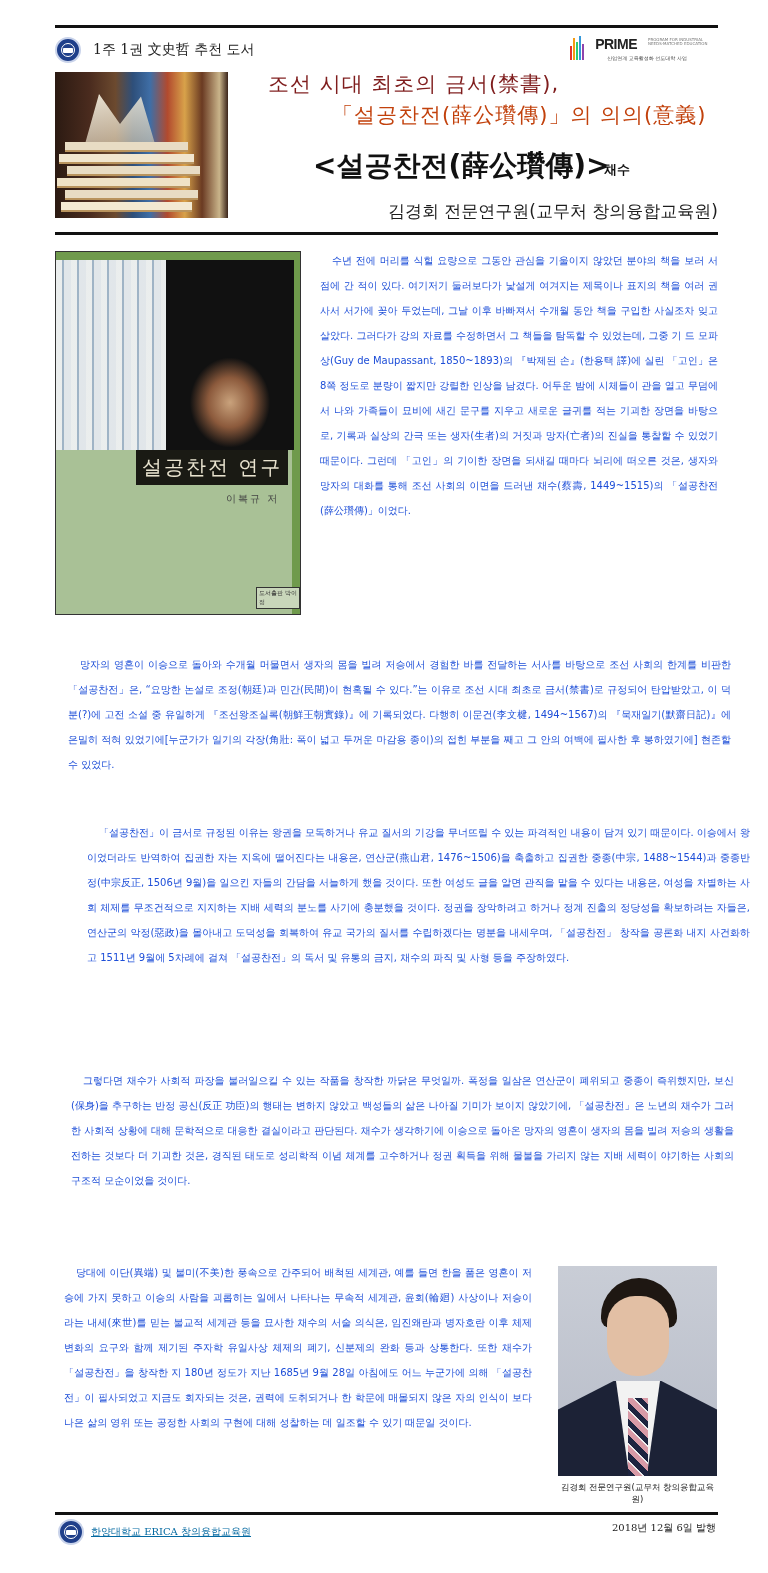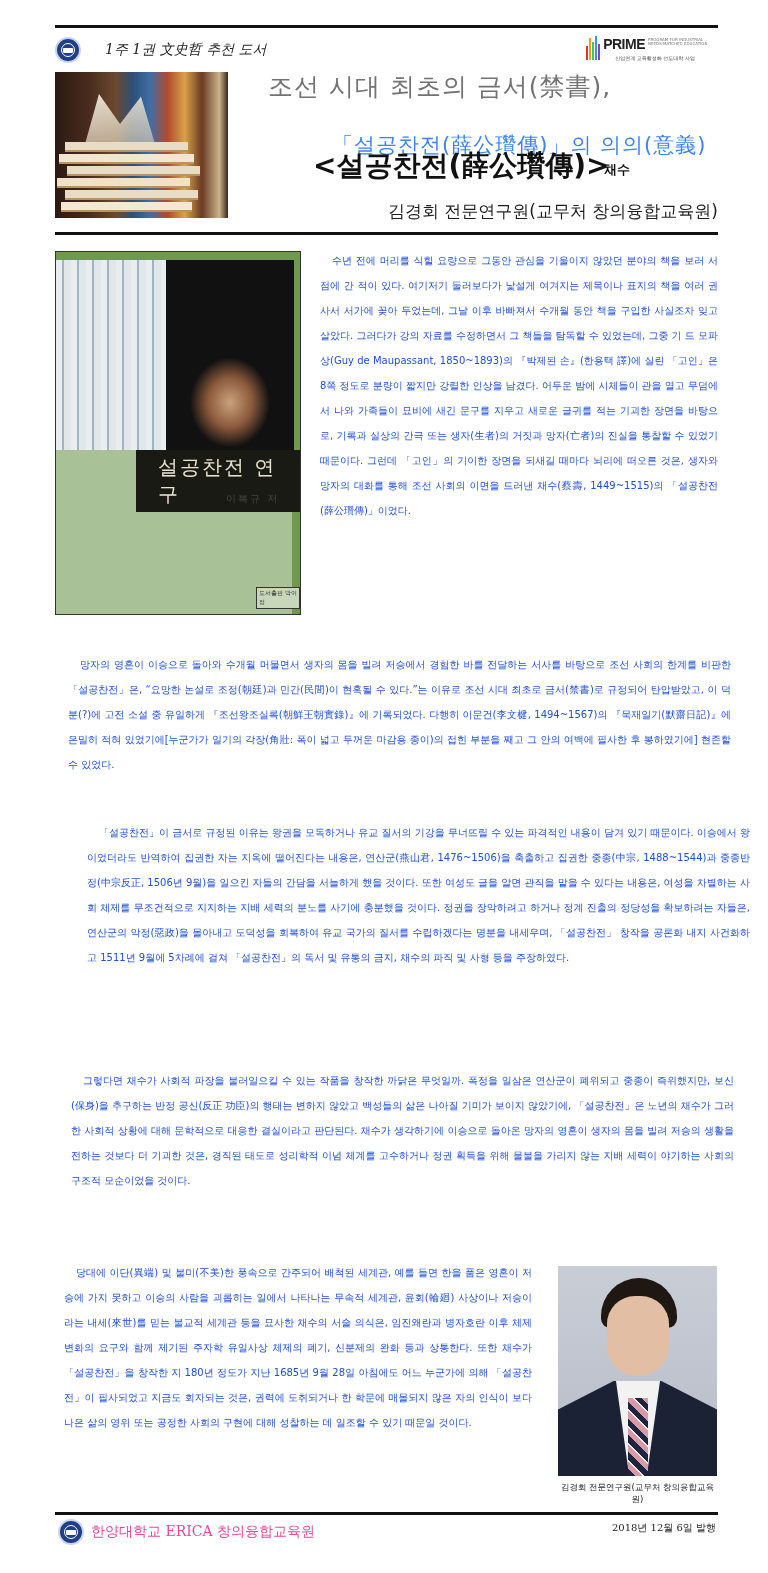--- a/index.html
+++ b/index.html
@@ -5,59 +5,59 @@
   * { box-sizing: border-box; margin: 0; padding: 0; }
   html, body { width: 768px; height: 1573px; background: #ffffff; overflow: hidden; }
   body { position: relative; font-family: "DejaVu Sans", "Liberation Sans", sans-serif; color: #1a1a1a; }
 
   .rule { position: absolute; left: 55px; width: 663px; height: 3px; background: #111; }
   .rule.top { top: 25px; }
   .rule.mid { top: 232px; }
   .rule.bottom { top: 1512px; }
 
   
-  .series { position: absolute; left: 55px; top: 37px; display: flex; align-items: center; gap: 24px; font-style: italic; }
+  .series { position: absolute; left: 55px; top: 37px; display: flex; align-items: center; gap: 12px; }
   .emblem { width: 26px; height: 26px; border-radius: 50%; background: #1f3f8a; border: 2px solid #c9d3ea; position: relative; }
   .emblem::before { content: ""; position: absolute; inset: 4px; border-radius: 50%; border: 1px solid #fff; }
   .emblem::after { content: ""; position: absolute; left: 6px; top: 9px; width: 10px; height: 5px; background: #fff; border-radius: 1px; }
   .series-text { font-family: "DejaVu Serif", "Liberation Serif", serif; font-size: 14px; color: #222; }
 
-  .prime { position: absolute; right: 50px; top: 36px; display: flex; align-items: flex-start; gap: 3px; }
+  .prime { position: absolute; right: 50px; top: 36px; display: flex; align-items: flex-start; gap: 11px; }
   .prime-bars { display: flex; gap: 1px; align-items: flex-end; height: 24px; }
   .prime-bars span { width: 2px; display: block; }
   .prime-word { font-family: "Liberation Sans", sans-serif; font-weight: bold; font-size: 14px; color: #222; line-height: 16px; letter-spacing: -0.5px; }
   .prime-small { font-size: 4px; color: #777; line-height: 4px; margin-top: 2px; width: 70px; }
   .prime-tagline { font-size: 5px; color: #444; position: absolute; left: 12px; top: 19px; white-space: nowrap; }
 
   .books { position: absolute; left: 55px; top: 72px; width: 173px; height: 146px; overflow: hidden;
     background: linear-gradient(90deg, #2b1a12 0%, #4a2b1e 20%, #6c4a2f 35%, #2e4f7a 45%, #3f6ea6 55%, #b24a2e 65%, #d8a24a 75%, #6a3a22 85%, #c9b48a 95%, #3a241a 100%); }
   .books .stack { position: absolute; left: 8px; right: 30px; height: 10px; background: #e8dcc4; border-bottom: 2px solid #b9945e; }
   .books .page { position: absolute; left: 30px; top: 22px; width: 70px; height: 50px; border-top: 2px solid #f3ecd9;
     background: linear-gradient(160deg, rgba(250,245,230,0.9), rgba(220,205,175,0.6)); clip-path: polygon(0 100%, 20% 0, 50% 60%, 80% 5%, 100% 100%); }
 
-  .title-line1 { position: absolute; left: 268px; top: 70px; font-size: 25px; color: #737373; letter-spacing: 1px; }
-  .title-line2 { position: absolute; left: 332px; top: 101px; font-size: 21px; color: #3b82f6; letter-spacing: 1px; margin-top: 30px; }
+  .title-line1 { position: absolute; left: 268px; top: 70px; font-size: 21px; color: #7f1d1d; letter-spacing: 1px; }
+  .title-line2 { position: absolute; left: 332px; top: 101px; font-size: 21px; color: #c2410c; letter-spacing: 1px; }
   .book-title { position: absolute; left: 313px; top: 147px; font-size: 28px; font-weight: bold; color: #111; }
   .book-author { position: absolute; left: 604px; top: 161px; font-size: 13px; font-weight: bold; color: #111; }
   .byline { position: absolute; right: 50px; top: 200px; font-size: 17px; color: #1d1d1d; }
 
   
   .cover { position: absolute; left: 55px; top: 251px; width: 246px; height: 364px; border: 1px solid #333;
     background: #a9c196; overflow: hidden; }
   .cover .band-top { position: absolute; left: 0; right: 0; top: 0; height: 8px; background: #6f9a4c; }
   .cover .band-right { position: absolute; right: 0; top: 0; bottom: 0; width: 8px; background: #6f9a4c; }
   .cover .script { position: absolute; left: 0; top: 8px; width: 110px; height: 190px;
     background: repeating-linear-gradient(90deg, #eef0f2 0 6px, #9fb3c8 6px 8px, #e4e8ee 8px 15px);
     opacity: 0.95; }
   .cover .photo { position: absolute; left: 110px; top: 8px; width: 128px; height: 190px;
     background: radial-gradient(ellipse 40px 45px at 50% 75%, #c9a27c 0%, #8c5a3c 55%, #111 100%),
                 radial-gradient(ellipse 25px 30px at 55% 25%, #4a3a2c 0%, #111 100%);
     background-color: #0b0b0b; }
   .cover .cover-title { position: absolute; left: 80px; top: 198px; background: #1a1a14; color: #e9e3cf;
-    font-family: "DejaVu Serif", "Liberation Serif", serif; font-size: 20px; padding: 4px 22px; letter-spacing: 2px; }
+    font-family: "DejaVu Serif", "Liberation Serif", serif; font-size: 20px; padding: 4px 6px; letter-spacing: 2px; }
   .cover .cover-author { position: absolute; left: 170px; top: 240px; font-size: 10px; color: #444; letter-spacing: 2px; }
   .cover .publisher { position: absolute; left: 200px; top: 335px; font-size: 6px; color: #333; border: 1px solid #333; padding: 1px 2px; background: #c8d6ba; }
 
   
   .para { position: absolute; font-size: 10px; line-height: 25px; color: #1d4ed8; text-align: justify; text-indent: 12px; }
   .p1 { left: 320px; top: 248px; width: 398px; }
   .p2 { left: 68px; top: 652px; width: 663px; }
   .p3 { left: 55px; top: 820px; width: 663px; margin-left: 32px; }
   .p4 { left: 71px; top: 1068px; width: 663px; }
   .p5 { left: 64px; top: 1260px; width: 468px; }
@@ -68,21 +68,21 @@
   .author-photo .hair { position: absolute; left: 43px; top: 12px; width: 76px; height: 50px; background: #1e1712; border-radius: 40px 40px 10px 10px; }
   .author-photo .face { position: absolute; left: 49px; top: 30px; width: 62px; height: 80px; background: #e2bfa4; border-radius: 28px 28px 30px 30px; }
   .author-photo .suit { position: absolute; left: 0; right: 0; bottom: 0; height: 95px; background: #1c2236; clip-path: polygon(0 30%, 35% 0, 65% 0, 100% 30%, 100% 100%, 0 100%); }
   .author-photo .shirt { position: absolute; left: 58px; bottom: 0; width: 44px; height: 95px; background: #f2f2f2; clip-path: polygon(0 0, 100% 0, 70% 100%, 30% 100%); }
   .author-photo .tie { position: absolute; left: 70px; bottom: 0; width: 20px; height: 78px;
     background: repeating-linear-gradient(45deg, #1d2440 0 5px, #d89aa6 5px 10px, #eeeeee 10px 12px); }
   .author-caption { position: absolute; left: 558px; top: 1482px; width: 159px; text-align: center; font-size: 8.5px; color: #222; }
 
   
   .footer-left { position: absolute; left: 58px; top: 1519px; display: flex; align-items: center; gap: 7px; }
-  .footer-text { font-family: "DejaVu Serif", "Liberation Serif", serif; font-size: 14px; color: #ec4899; }
+  .footer-text { font-family: "DejaVu Serif", "Liberation Serif", serif; font-size: 10px; color: #0369a1; text-decoration: underline; }
   .footer-date { position: absolute; right: 52px; top: 1521px; font-family: "DejaVu Serif", "Liberation Serif", serif; font-size: 10px; color: #222; }
 </style>
 </head>
 <body>
 
 <div class="rule top"></div>
 
 <div class="series">
   <div class="emblem"></div>
   <span class="series-text">1주 1권 文史哲 추천 도서</span>

